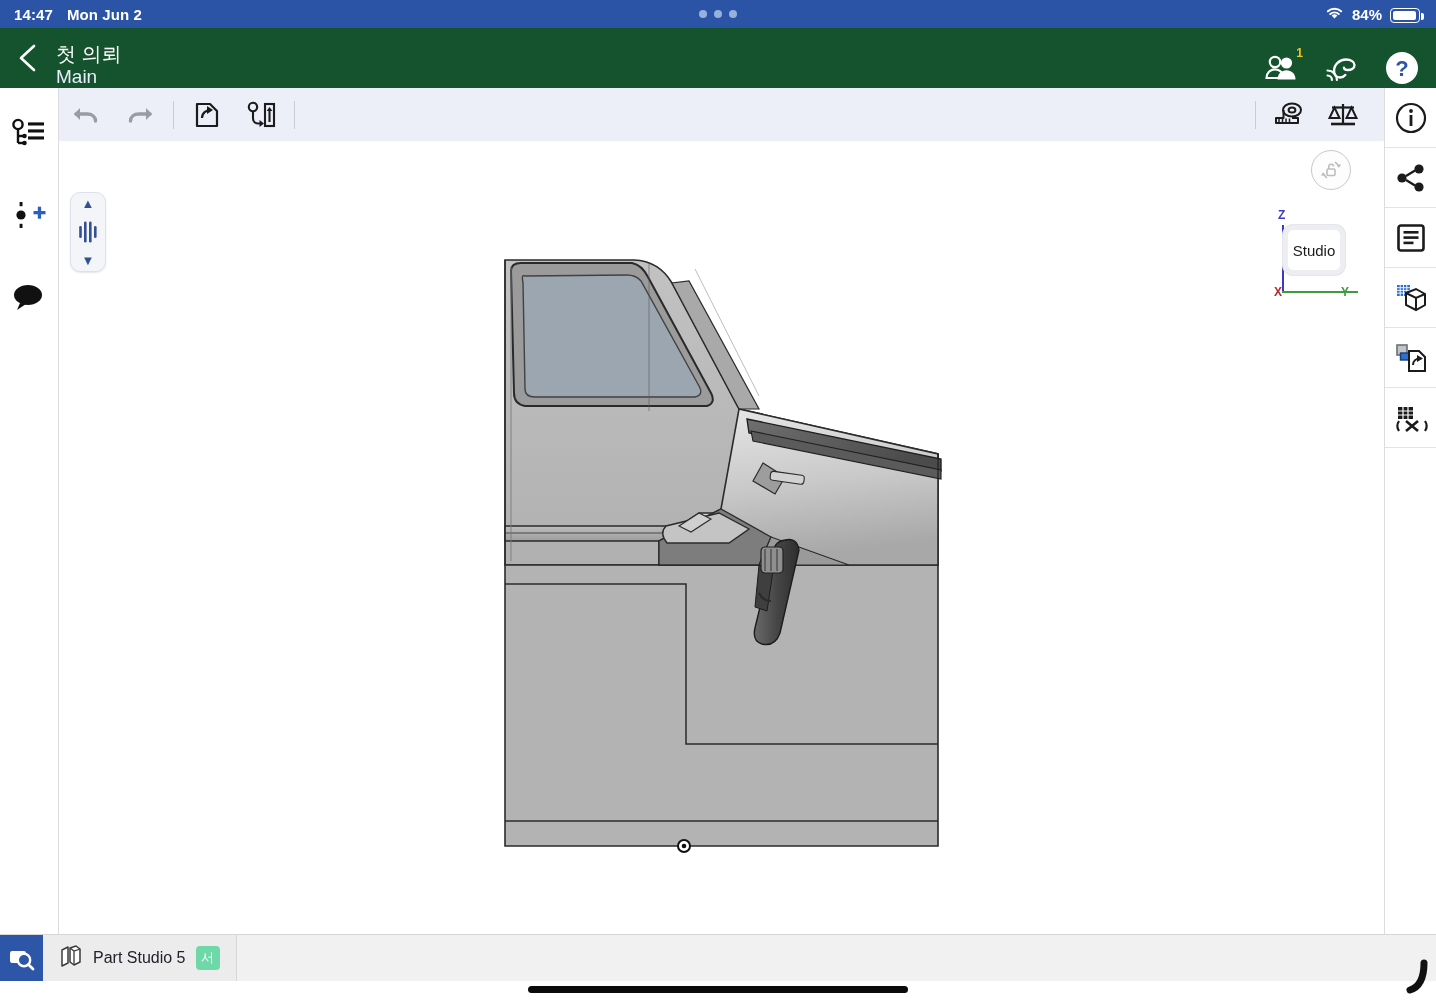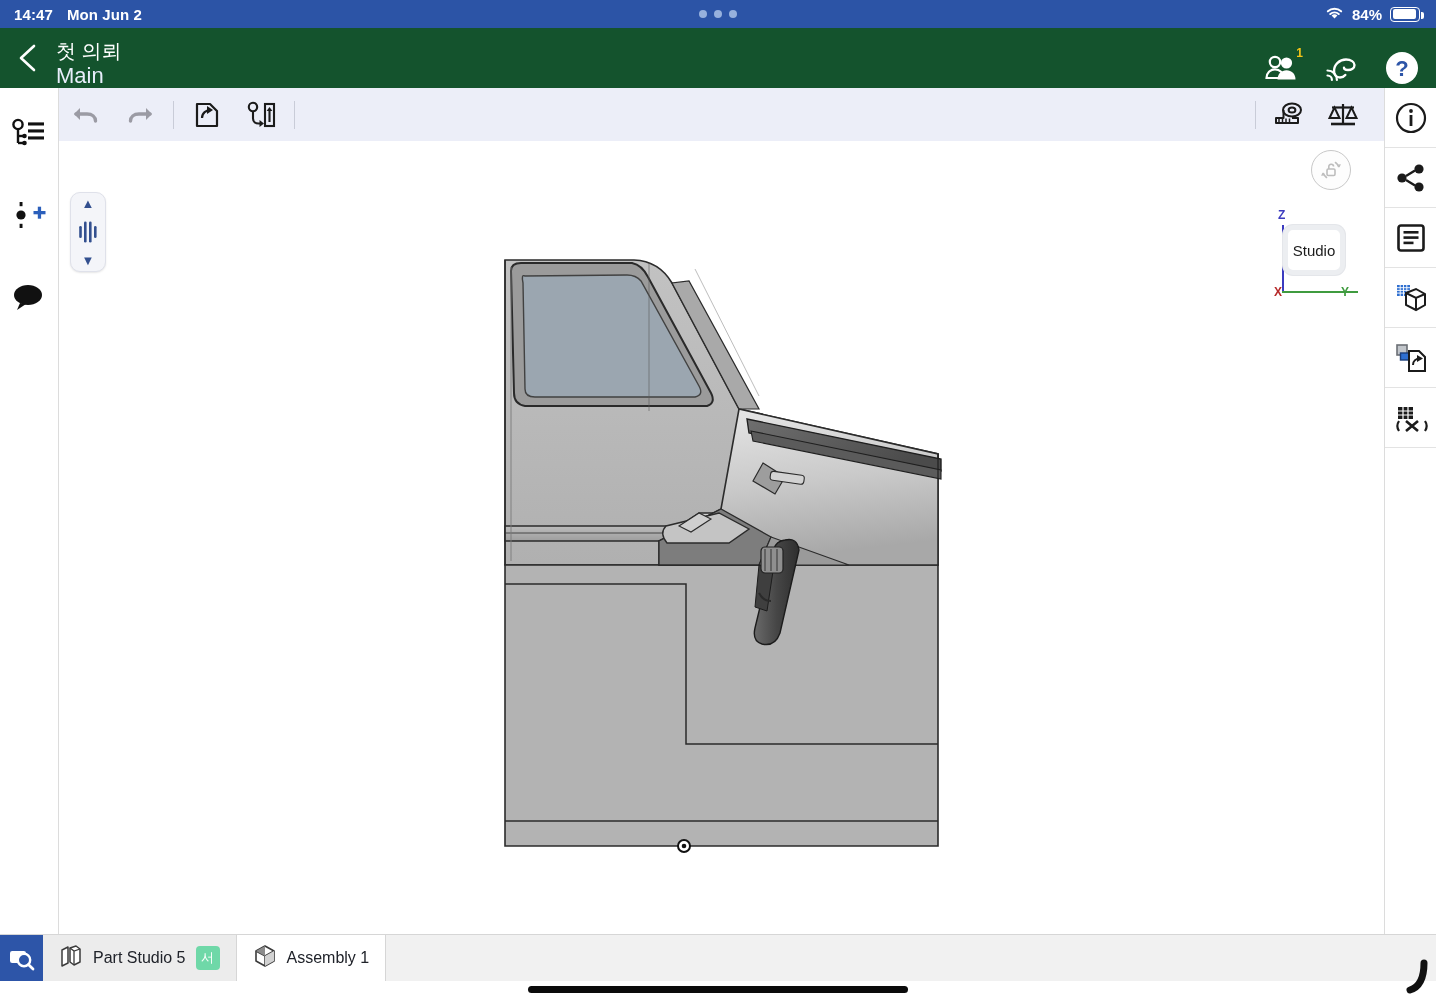--- a/index.html
+++ b/index.html
@@ -13,35 +13,35 @@
 
   
   .statusbar {
     position:absolute; left:0; top:0; width:1436px; height:28px;
     background:#2c54a6; color:#ffffff;
     display:flex; align-items:center;
   }
   .sb-left { display:flex; align-items:center; gap:14px; padding-left:14px; font-size:15px; font-weight:bold; letter-spacing:.1px; }
   .sb-center { position:absolute; left:50%; transform:translateX(-50%); display:flex; gap:7px; }
   .sb-dot { width:8px; height:8px; border-radius:50%; background:#97b1dd; }
-  .sb-right { position:absolute; right:16px; display:flex; align-items:center; gap:8px; font-size:15px; font-weight:bold; }
+  .sb-right { position:absolute; right:16px; display:flex; align-items:flex-end; gap:8px; font-size:15px; font-weight:bold; }
   .batt { position:relative; width:30px; height:15px; border:1.6px solid #ffffff; border-radius:4px; }
   .batt::after { content:""; position:absolute; right:-5px; top:4px; width:3px; height:7px; background:#fff; border-radius:0 2px 2px 0; }
   .batt i { position:absolute; left:1.6px; top:1.6px; bottom:1.6px; width:82%; background:#fff; border-radius:2px; display:block; }
 
   
   .header {
     position:absolute; left:0; top:28px; width:1436px; height:60px;
     background:#14532d; color:#fff; display:flex; align-items:flex-end;
   }
   .back-chevron { width:56px; height:60px; display:flex; align-items:center; justify-content:center; }
   .back-chevron svg { display:block; }
   .doc-titles { display:flex; flex-direction:column; justify-content:center; line-height:1.15; }
   .doc-title { font-size:20px; font-weight:400; }
-  .doc-sub { font-size:22px; color:#e8eefb; }
+  .doc-sub { font-size:19px; color:#e8eefb; }
   .hdr-right { position:absolute; right:14px; display:flex; align-items:center; gap:20px; }
   .hdr-ic { position:relative; width:40px; height:40px; display:flex; align-items:center; justify-content:center; }
   .badge {
     position:absolute; top:-2px; right:-1px; font-size:12px; font-weight:bold; color:#f5c518;
   }
 
   
   .leftrail {
     position:absolute; left:0; top:88px; width:59px; height:846px;
     background:#ffffff; border-right:1px solid #dcdcdc;
@@ -466,31 +466,20 @@
         <svg width="24" height="24" viewBox="0 0 24 24">
           <path d="M3 6 L9 3 L9 19 L3 22 Z" fill="#ffffff" stroke="#3b3b3b" stroke-width="1.5" stroke-linejoin="round"></path>
           <path d="M11 4 L17 2 L21 5 L21 18 L15 21 L11 18 Z" fill="#ffffff" stroke="#3b3b3b" stroke-width="1.5" stroke-linejoin="round"></path>
           <path d="M11 4 L15 7 L21 5 M15 7 V21" fill="none" stroke="#3b3b3b" stroke-width="1.3"></path>
         </svg>
       </span>
       <span>Part Studio 5</span>
       <span class="ime-badge">서</span>
     </div>
 
-    <div class="tab active">
-      <span>
-        <svg width="24" height="24" viewBox="0 0 24 24">
-          <path d="M3 7 L12 2 L21 7 L21 17 L12 22 L3 17 Z" fill="#ffffff" stroke="#3b3b3b" stroke-width="1.6" stroke-linejoin="round"></path>
-          <path d="M3 7 L12 12 L21 7 M12 12 V22" fill="none" stroke="#3b3b3b" stroke-width="1.5"></path>
-          <path d="M3 7 L12 2 L12 12 Z" fill="#8c8c8c"></path>
-          <path d="M12 12 L21 7 L21 17 L12 22 Z" fill="#d2d2d2"></path>
-        </svg>
-      </span>
-      <span>Assembly 1</span>
-    </div>
   </div>
 
   <div class="bottomstrip"></div>
   <div class="homebar"></div>
   <svg class="stylus" viewBox="0 0 26 36">
     <path d="M20 4 C20 18 16 28 6 31" fill="none" stroke="#111111" stroke-width="7" stroke-linecap="round"></path>
   </svg>
 
 </div>
 

